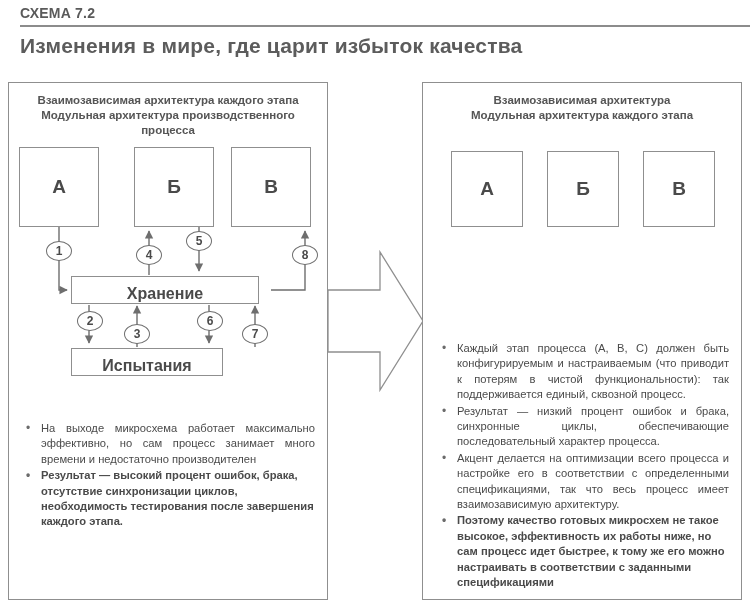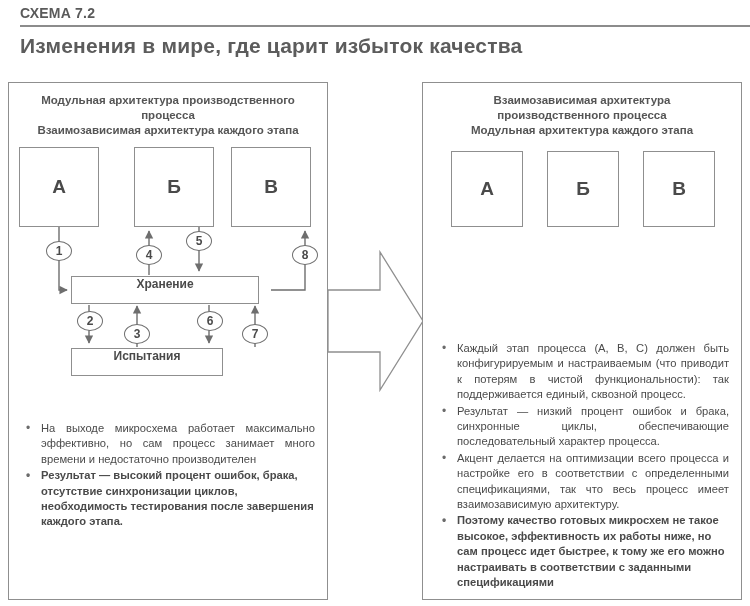--- a/index.html
+++ b/index.html
@@ -93,25 +93,25 @@
   #r-stage-a { left: 28px;  top: 68px; width: 72px; height: 76px; }
   #r-stage-b { left: 124px; top: 68px; width: 72px; height: 76px; }
   #r-stage-c { left: 220px; top: 68px; width: 72px; height: 76px; }
 
   
   .process-box {
     position: absolute;
     border: 1px solid #8f8f8f;
     background: #fff;
     box-sizing: border-box;
-    font-size: 12px;
+    font-size: 16px;
     font-weight: bold;
     color: #4a4a4a;
     display: flex;
-    align-items: flex-start;
+    align-items: flex-end;
     justify-content: center;
   }
   #box-storage { left: 62px; top: 193px; width: 188px; height: 28px; }
   #box-testing { left: 62px; top: 265px; width: 152px; height: 28px; }
 
   
   #flow-svg {
     position: absolute;
     left: 0; top: 0;
     width: 320px; height: 330px;
@@ -178,22 +178,22 @@
 
 <div id="header-block">
   <div id="scheme-label">СХЕМА 7.2</div>
   <div id="header-rule"></div>
   <div id="scheme-title">Изменения в мире, где царит избыток качества</div>
 </div>
 
 <div id="panel-left" class="panel">
 
   <div class="panel-heading">
+    <div>Взаимозависимая архитектура каждого этапа</div>
     <div>Модульная архитектура производственного процесса</div>
-    <div>Взаимозависимая архитектура каждого этапа</div>
   </div>
 
   <div id="l-stage-a" class="stage-box">
     <span>А</span>
   </div>
   <div id="l-stage-b" class="stage-box">
     <span>Б</span>
   </div>
   <div id="l-stage-c" class="stage-box">
     <span>В</span>
@@ -264,21 +264,20 @@
 </div>
 
 <svg id="big-arrow" viewBox="0 0 96 142" xmlns="http://www.w3.org/2000/svg">
   <path d="M0,40 L52,40 L52,2 L95,71 L52,140 L52,102 L0,102 Z" fill="#ffffff" stroke="#8f8f8f" stroke-width="1.3"></path>
 </svg>
 
 <div id="panel-right" class="panel">
 
   <div class="panel-heading">
     <div>Взаимозависимая архитектура</div>
-    <div>производственного процесса</div>
     <div>Модульная архитектура каждого этапа</div>
   </div>
 
   <div id="r-stage-a" class="stage-box">
     <span>А</span>
   </div>
   <div id="r-stage-b" class="stage-box">
     <span>Б</span>
   </div>
   <div id="r-stage-c" class="stage-box">

